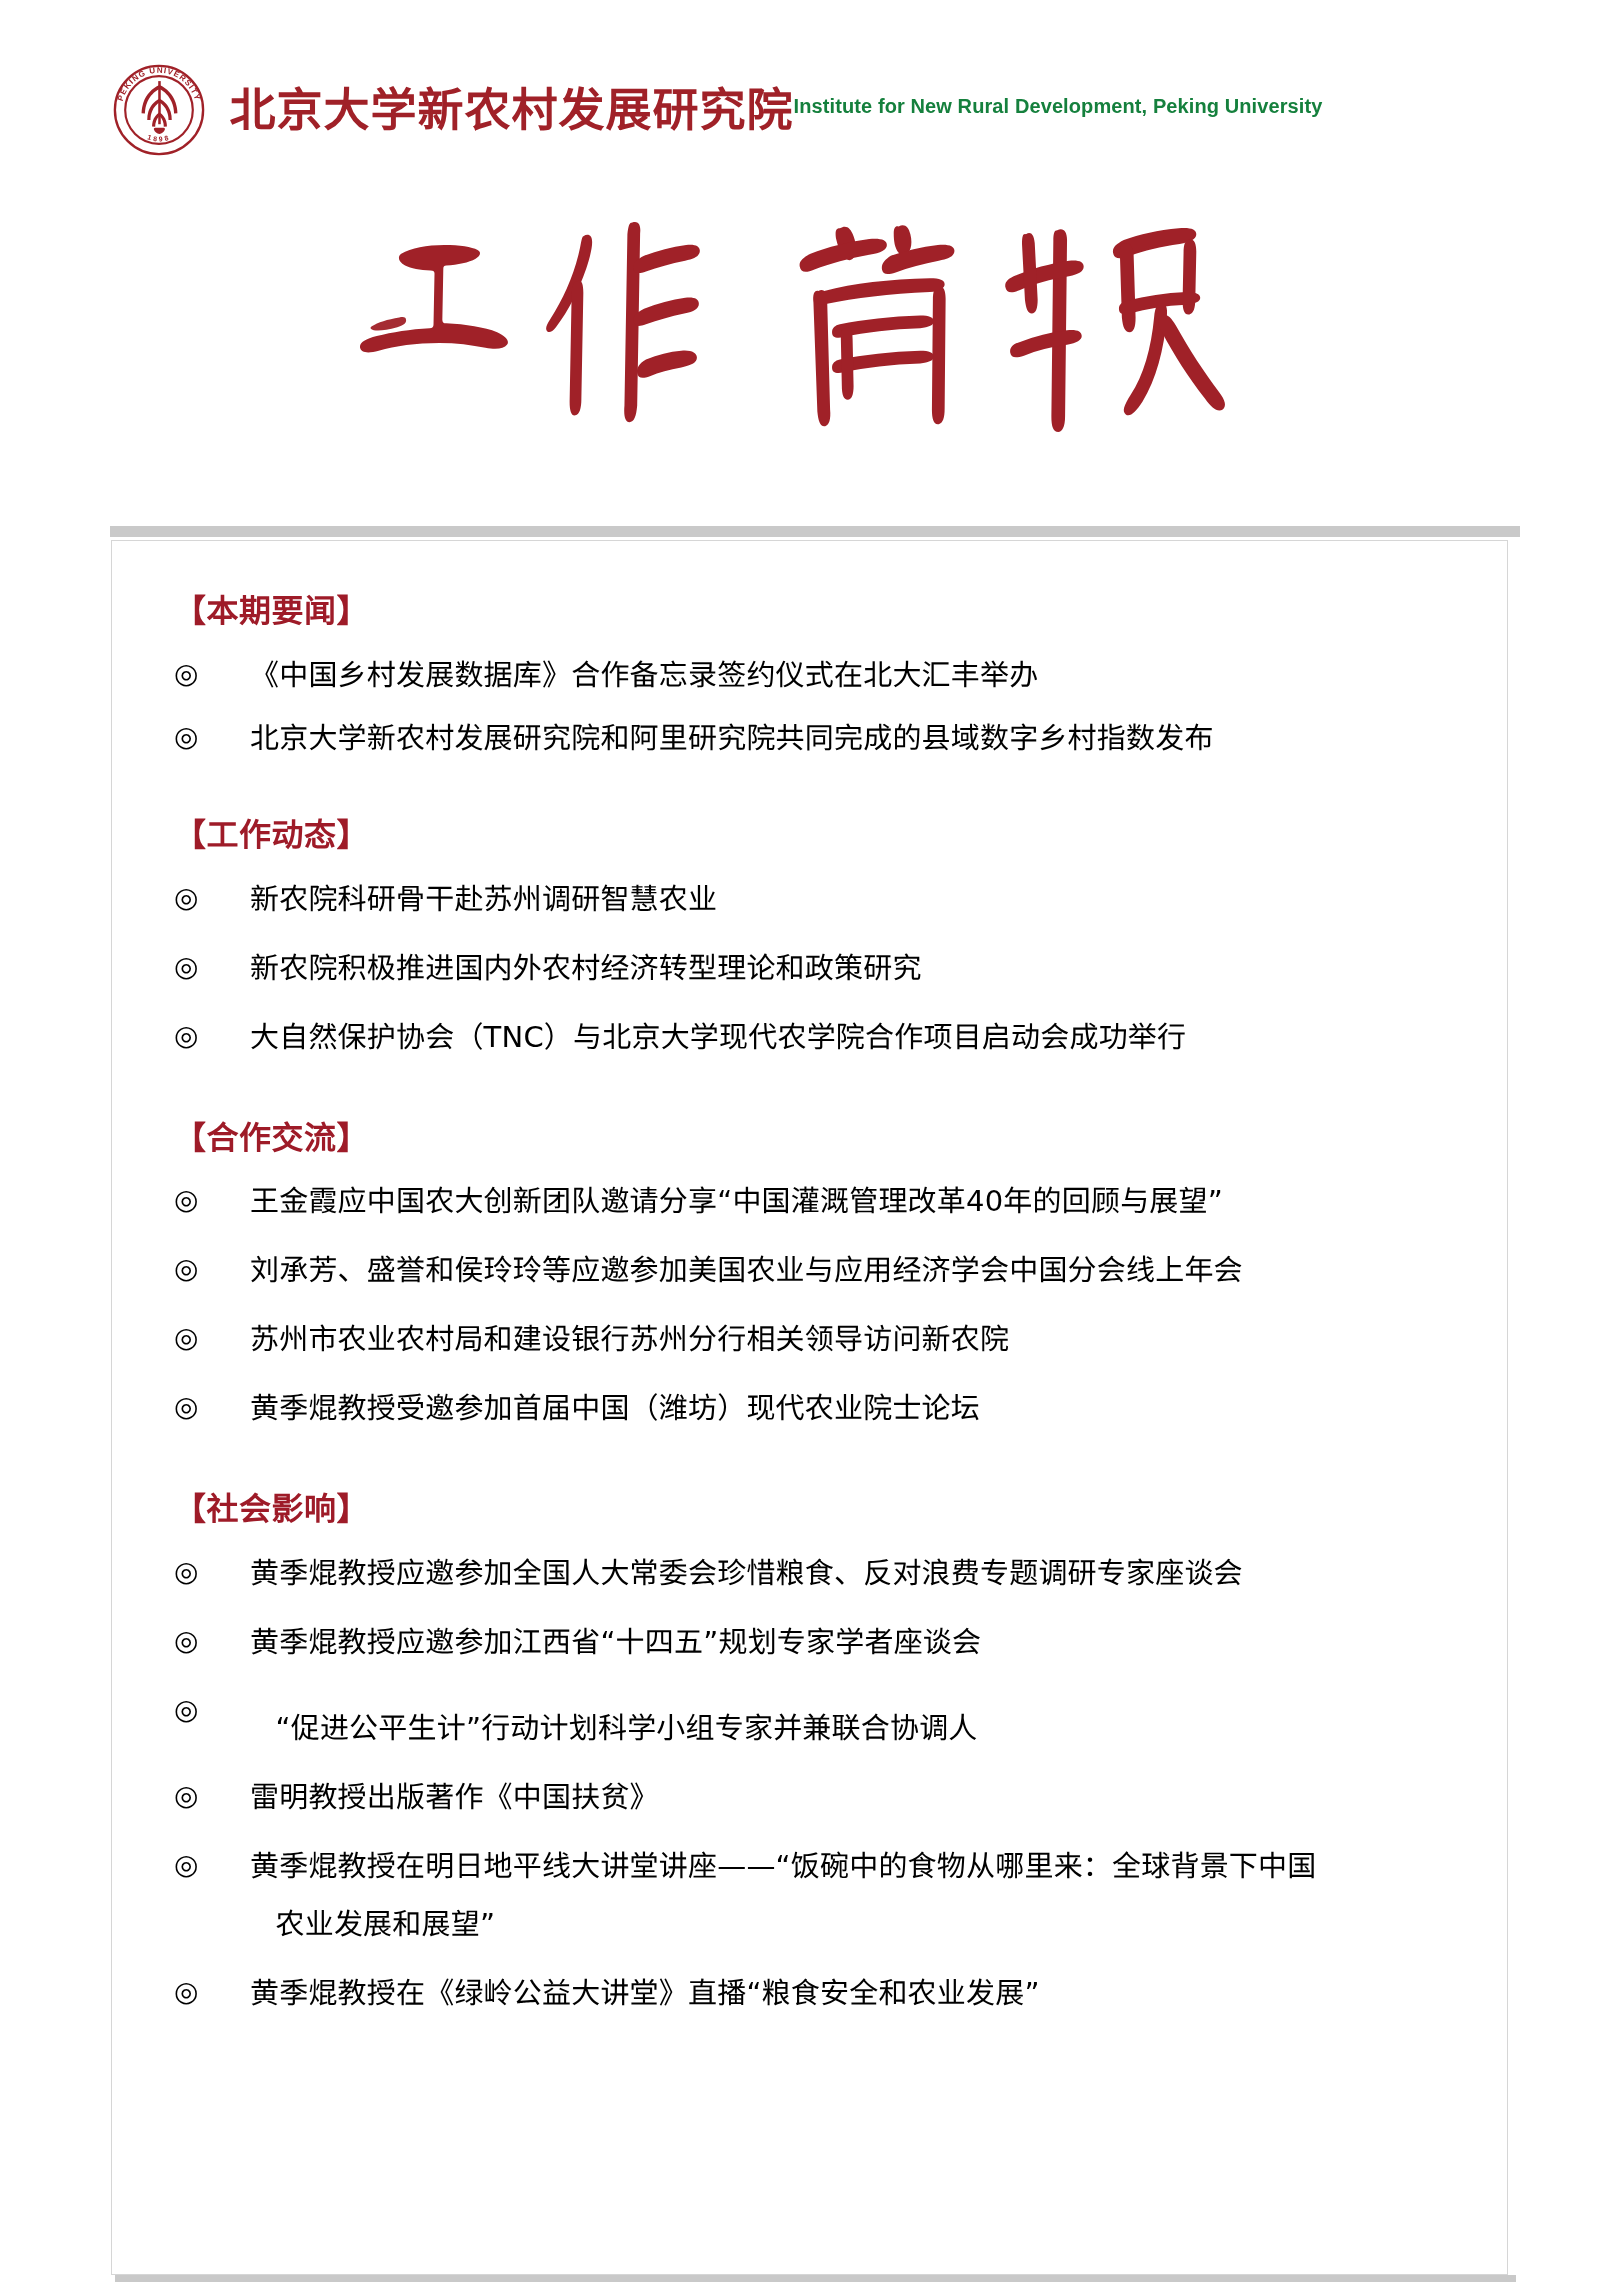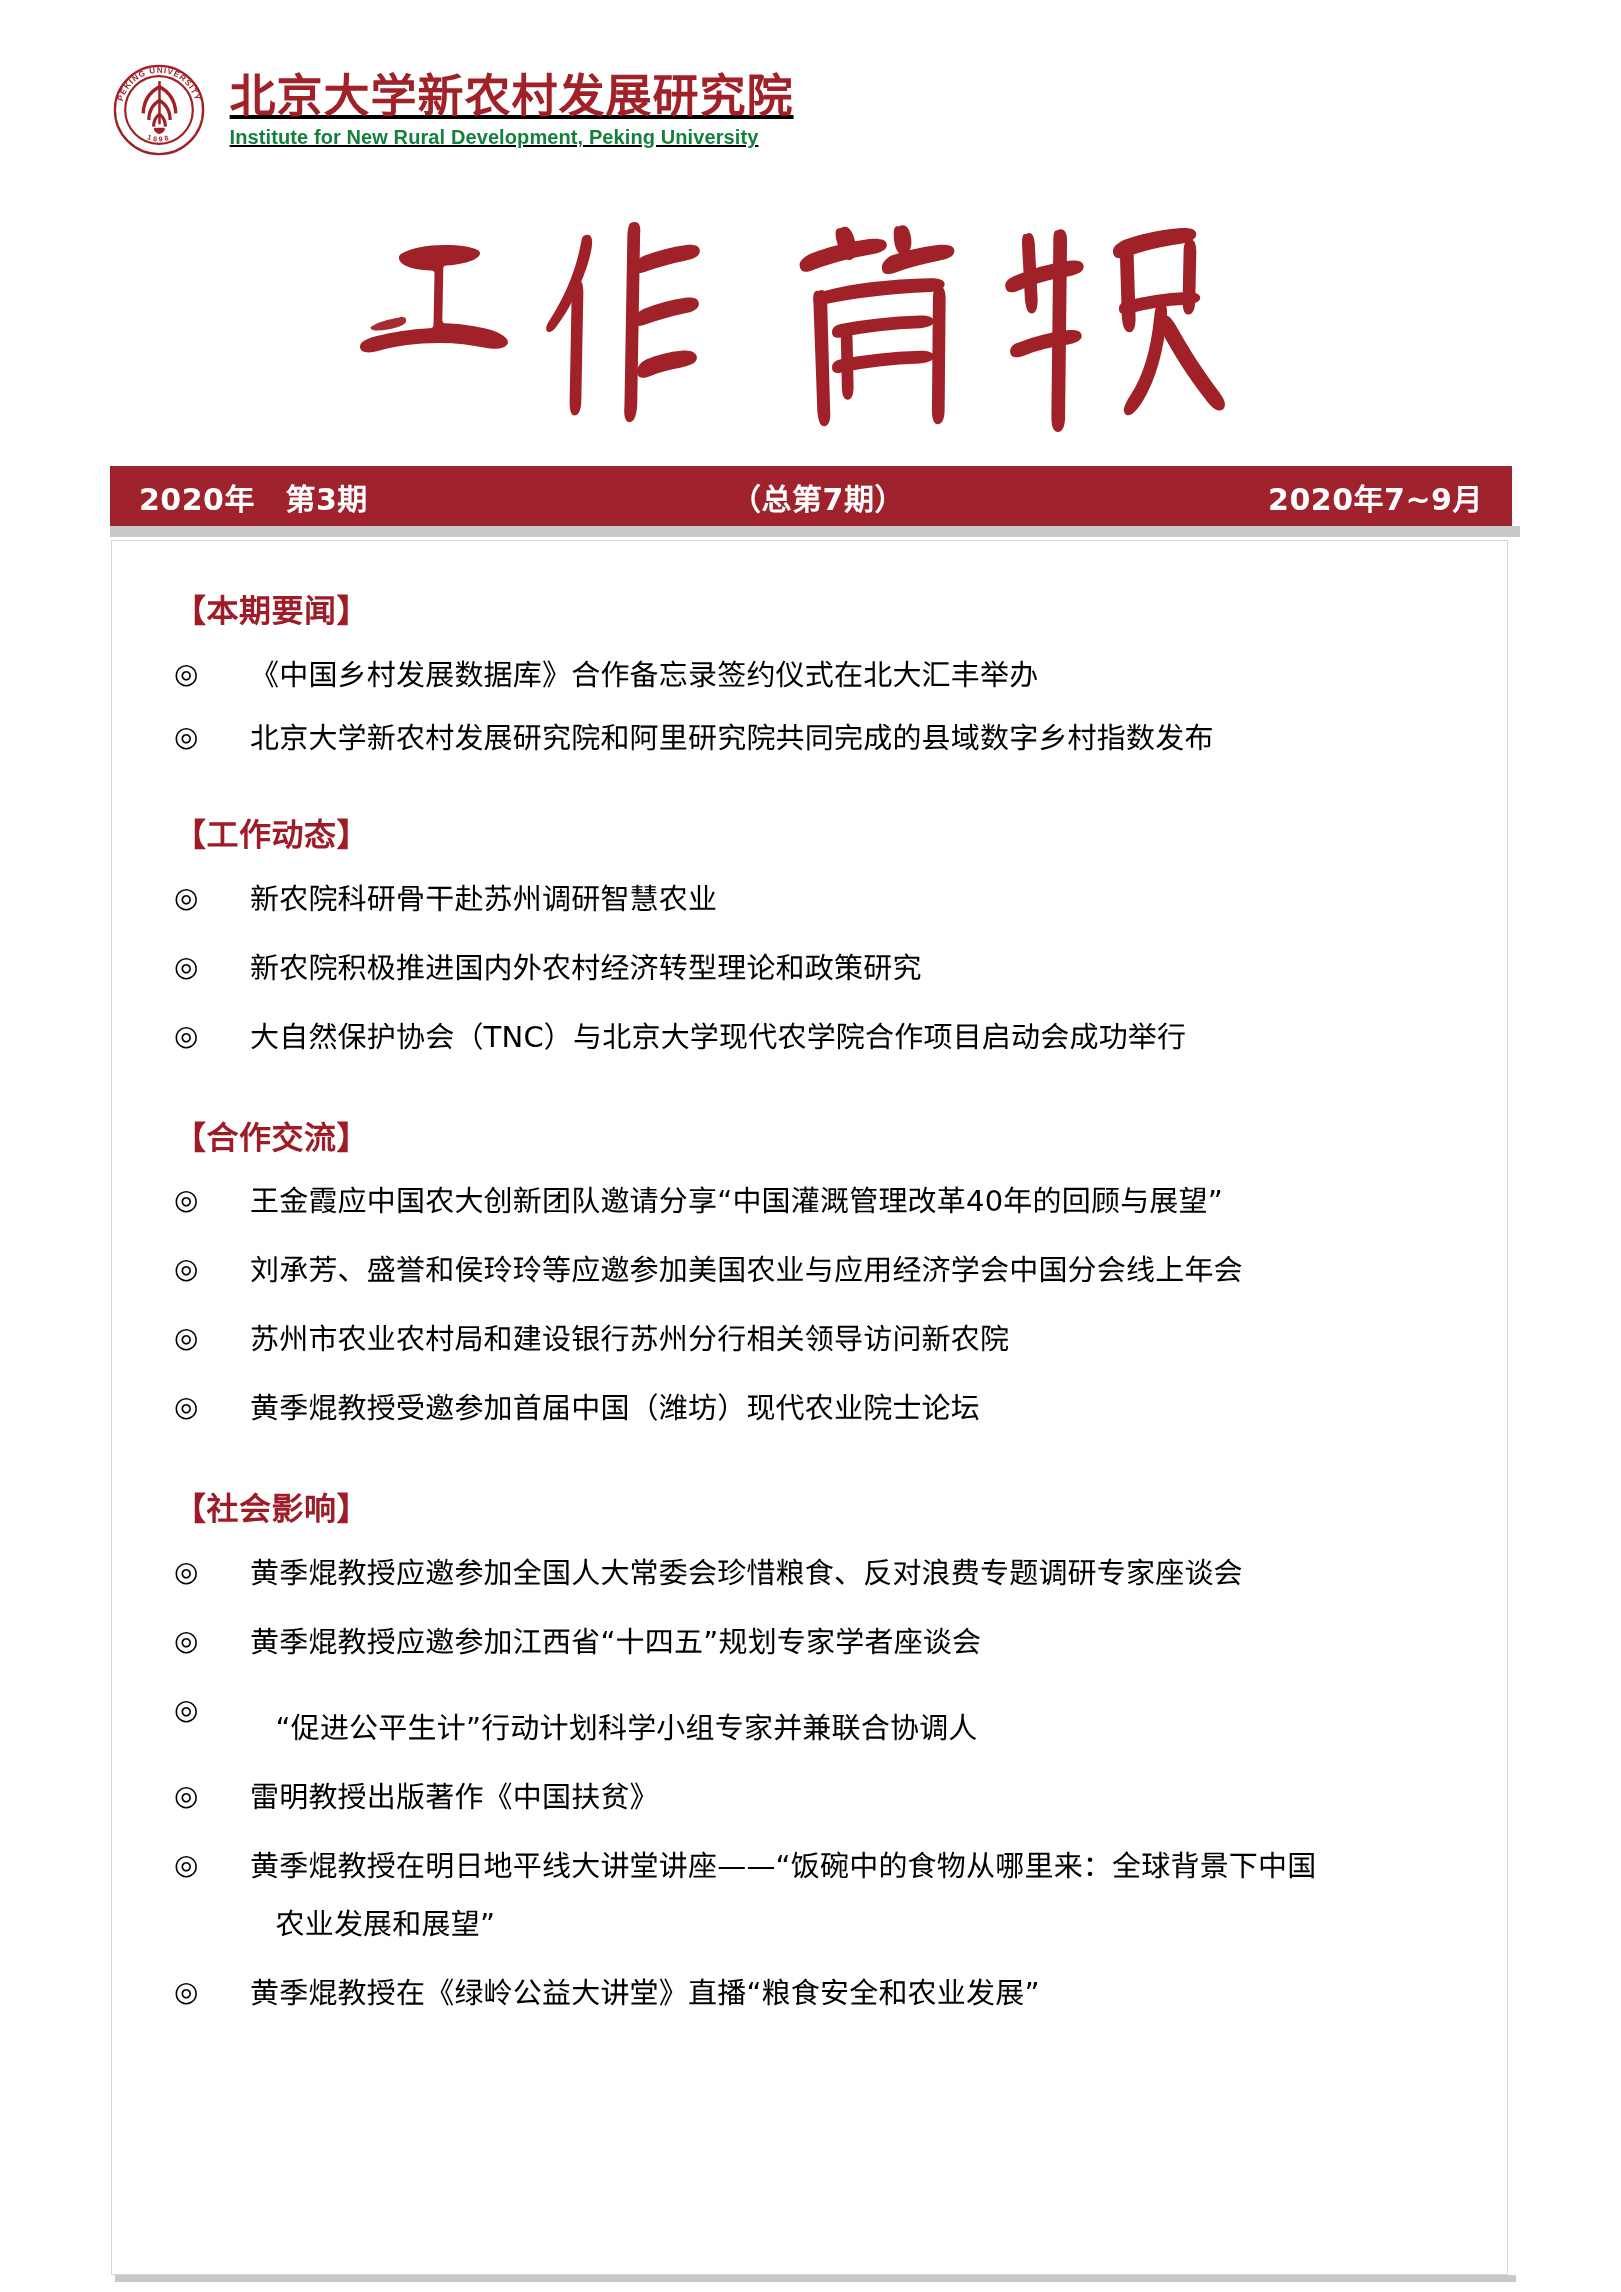--- a/index.html
+++ b/index.html
@@ -36,24 +36,23 @@
   .seal {
     width: 98px;
     height: 98px;
     flex: 0 0 98px;
     position: relative;
   }
   .seal svg { display: block; width: 98px; height: 98px; }
 
   .institute-text {
     display: flex;
-    flex-direction: column;
+    flex-direction: row;
     justify-content: center;
     line-height: 1;
-    text-decoration: underline;
   }
   .institute-cn {
     color: #A02128;
     font-size: 46px;
     font-weight: 700;
     letter-spacing: 1px;
     font-family: "DejaVu Sans", "Liberation Sans", sans-serif;
     white-space: nowrap;
   }
   .institute-en {
@@ -304,25 +303,20 @@
         <path d="M794 106 c18 -5 38 -8 60 -9 c9 0 14 2 14 6 c0 4 -5 6 -14 7 c-22 1 -41 4 -57 9
                  c-8 2 -12 0 -12 -5 c0 -4 3 -7 9 -8 z"></path>
         <path d="M826 110 c6 -3 9 1 8 11 c-3 36 -11 65 -25 88 c-7 11 -13 16 -17 13 c-4 -3 -2 -9 5 -20
                  c13 -20 21 -47 24 -80 c1 -9 3 -13 5 -12 z"></path>
         <path d="M828 122 c4 -4 9 -1 15 9 c14 25 29 48 44 68 c7 9 8 15 4 18 c-5 3 -11 -1 -18 -11
                  c-17 -22 -32 -45 -44 -68 c-5 -9 -5 -14 -1 -16 z"></path>
       </g>
     </svg>
   </div>
 
-  <div class="issue-banner">
-    <div class="cell left">2020年　第3期</div>
-    <div class="cell mid">（总第7期）</div>
-    <div class="cell right">2020年7~9月</div>
-  </div>
   <div class="banner-shadow"></div>
 
   <div class="content-frame"></div>
   <div class="frame-shadow-bottom"></div>
 
   <div class="toc">
 
     <div class="section s-news">
       <div class="section-heading">【本期要闻】</div>
 

